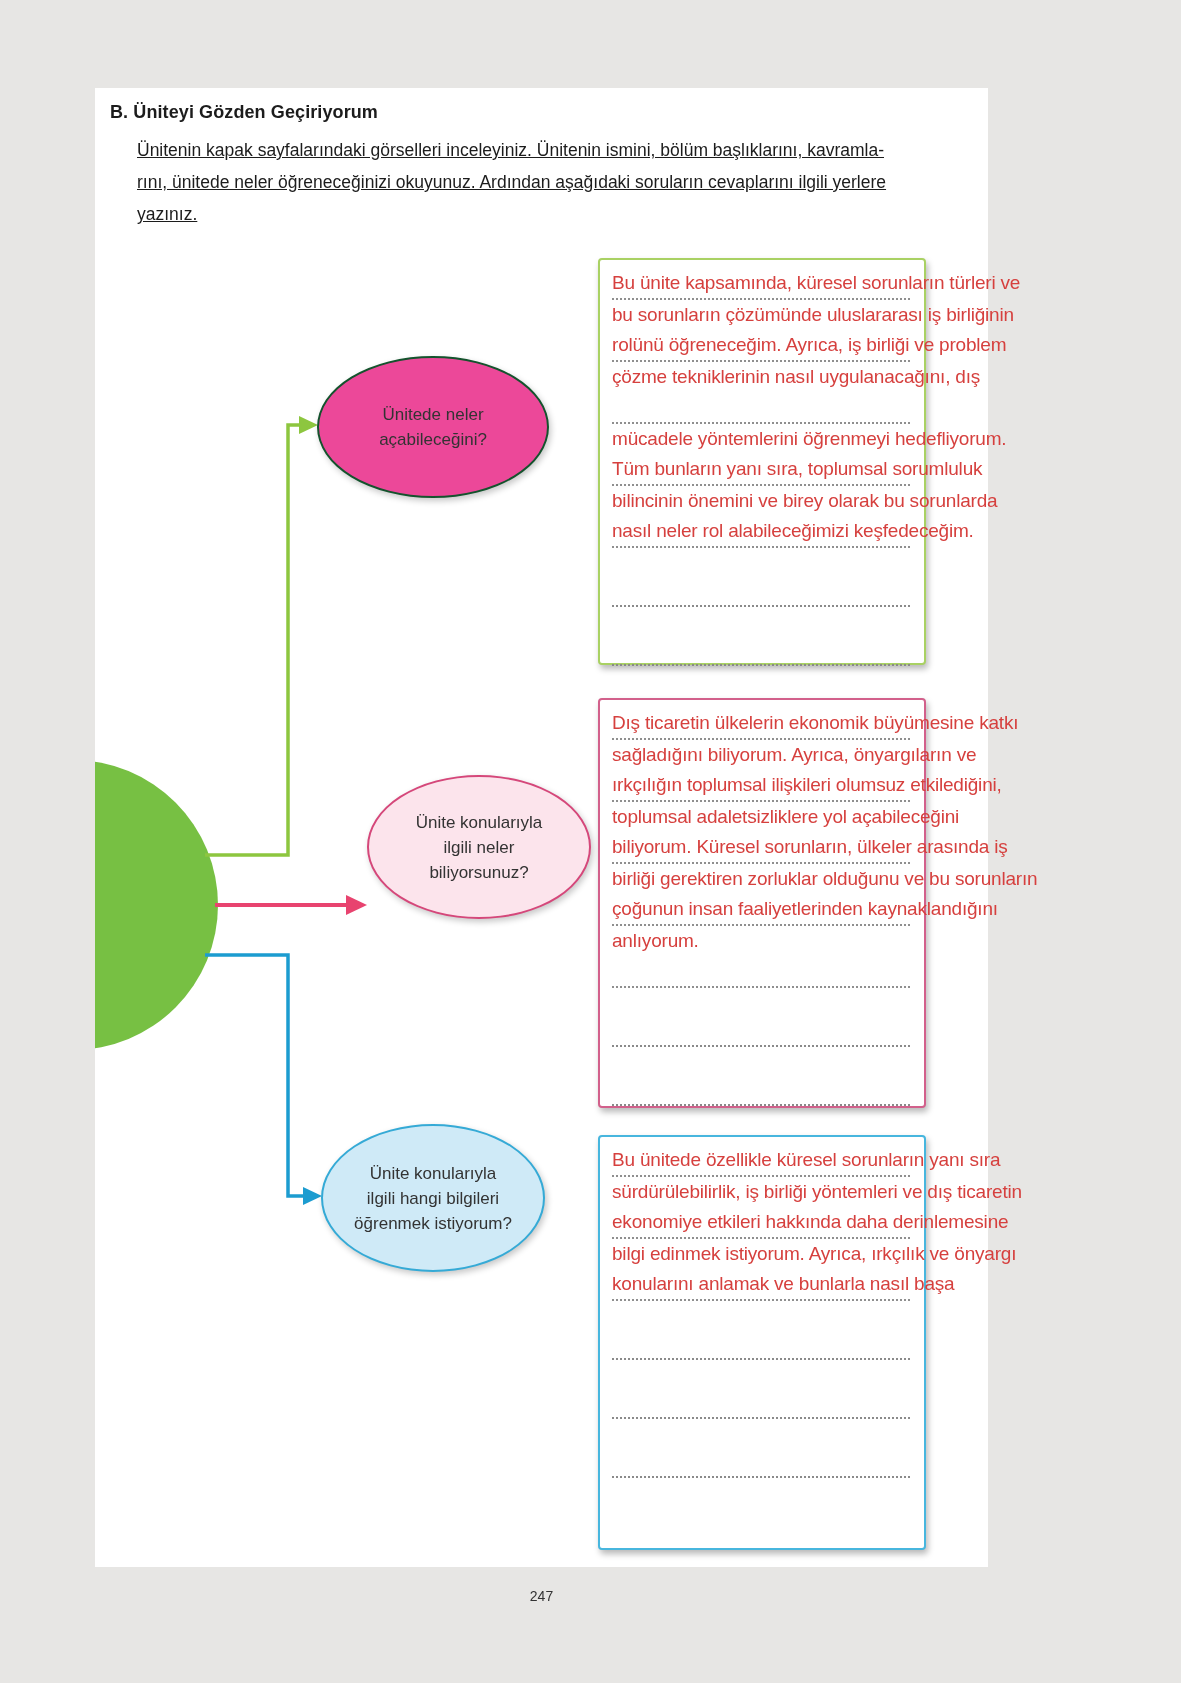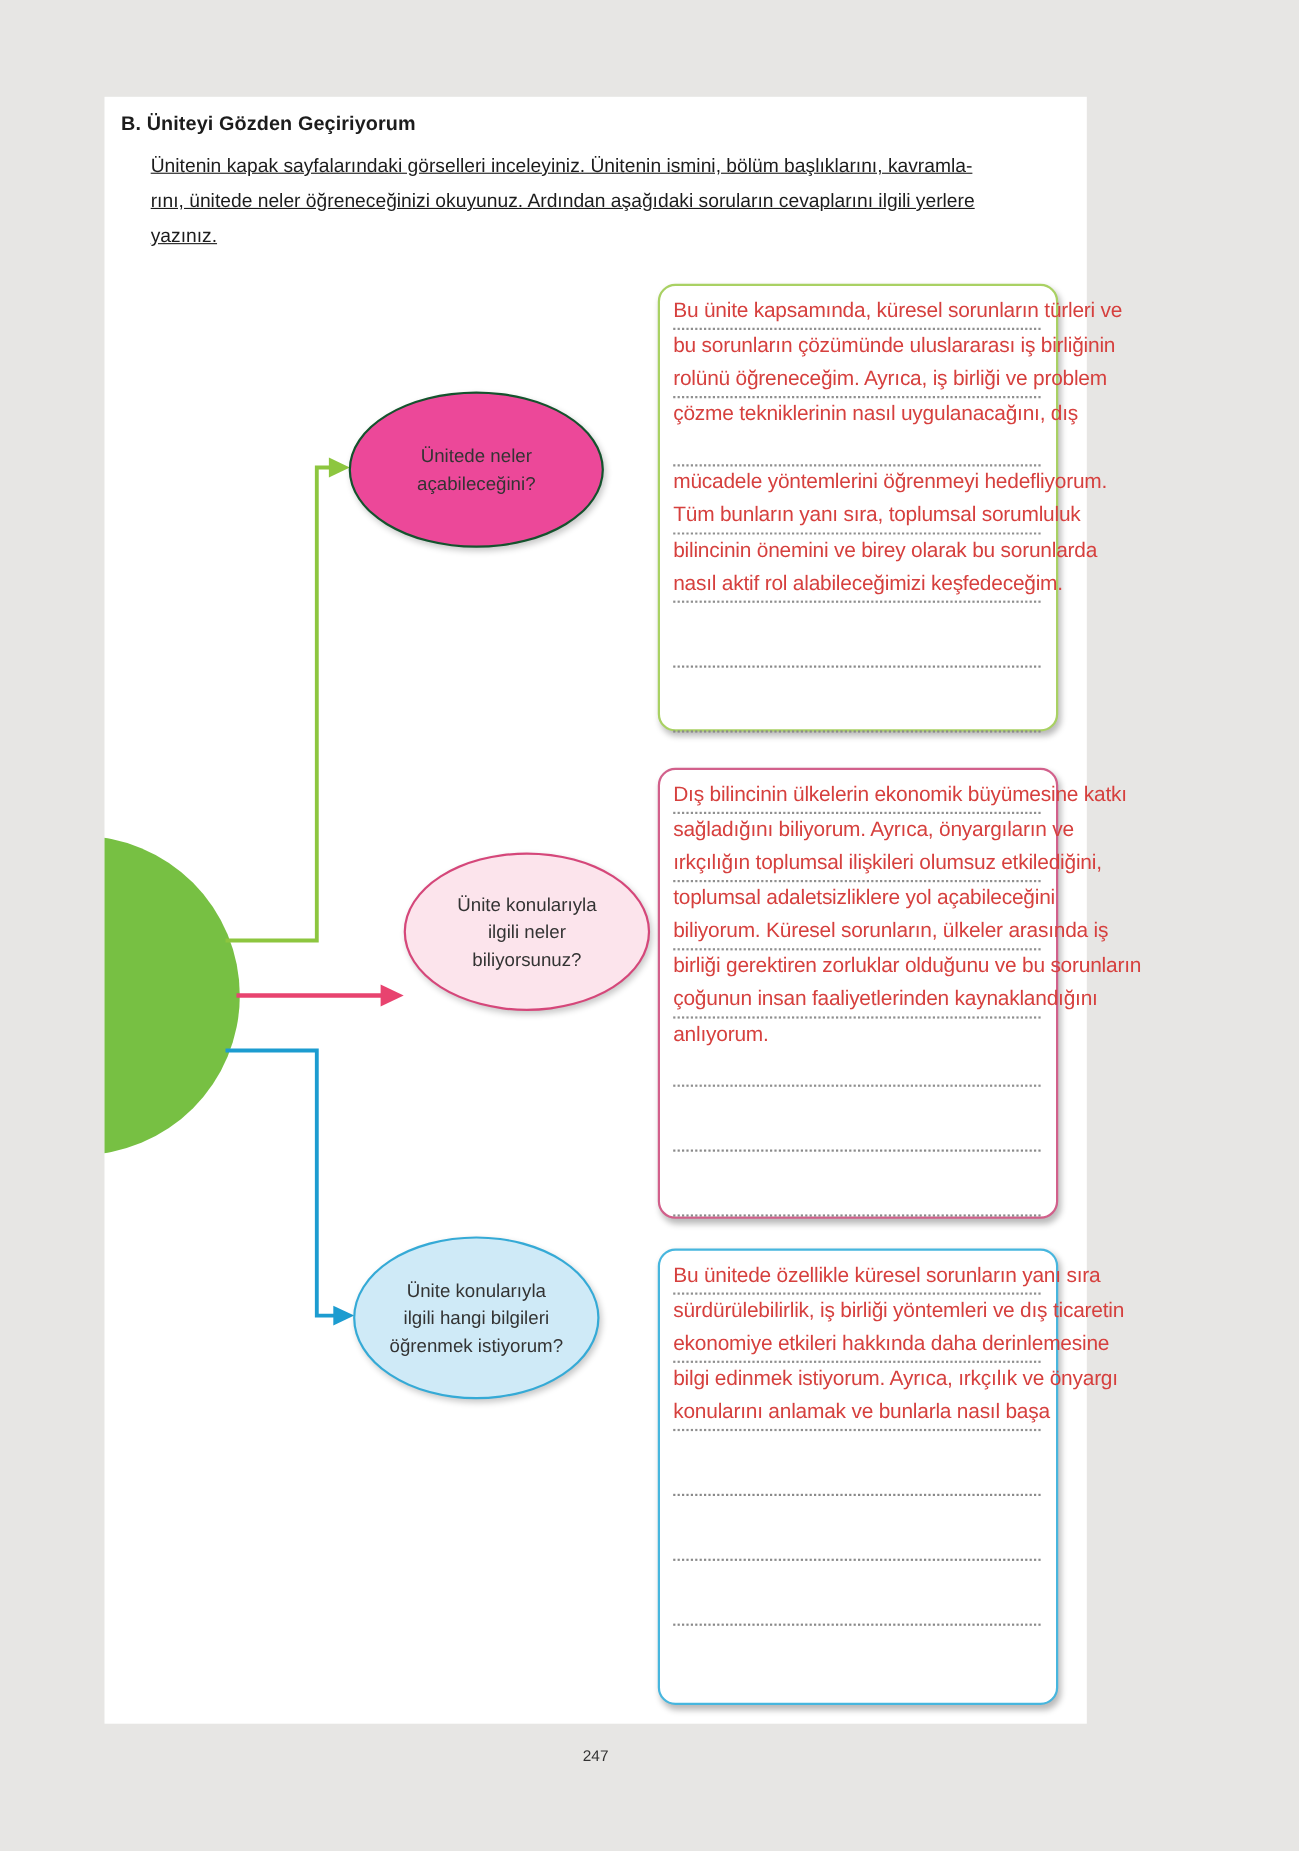--- a/index.html
+++ b/index.html
@@ -27,21 +27,21 @@
     position:absolute;border-radius:50%;
     display:flex;align-items:center;justify-content:center;text-align:center;
     font-size:17px;line-height:25px;color:#333;
     box-shadow:2px 3px 6px rgba(0,0,0,.22);
   }
   .qe-green{left:222px;top:268px;width:228px;height:138px;background:#ec4899;border:2px solid #14532d;}
   .qe-pink {left:272px;top:687px;width:220px;height:140px;background:#fce4ec;border:2px solid #d5477a;}
   .qe-blue {left:226px;top:1036px;width:220px;height:144px;background:#cfeaf7;border:2px solid #35aad6;}
   
   .abox{
-    position:absolute;left:503px;width:364px;background:#fff;border-radius:16px;
+    position:absolute;left:503px;width:328px;background:#fff;border-radius:4px;
     box-shadow:2px 4px 6px rgba(0,0,0,.28);
     padding:8px 0 0 0;box-sizing:border-box;
   }
   .ab-green{top:170px;height:407px;border:2.5px solid #a9d163;}
   .ab-pink {top:610px;height:410px;border:2.5px solid #d2608b;}
   .ab-blue {top:1047px;height:415px;border:2.5px solid #47b6de;}
   .unit{margin:0 14px 0 12px;border-bottom:2px dotted #8f8f8f;}
   .unit.single{height:30px;}
   .unit.double{height:60px;}
   .unit.empty{height:57px;border-bottom:2px dotted #8a8a8a;}
@@ -100,38 +100,38 @@
         </div>
         <div class="unit double">
           <div class="ansline">çözme tekniklerinin nasıl uygulanacağını, dış</div>
         </div>
         <div class="unit double">
           <div class="ansline">mücadele yöntemlerini öğrenmeyi hedefliyorum.</div>
           <div class="ansline">Tüm bunların yanı sıra, toplumsal sorumluluk</div>
         </div>
         <div class="unit double">
           <div class="ansline">bilincinin önemini ve birey olarak bu sorunlarda</div>
-          <div class="ansline">nasıl aktif rol alabileceğimizi keşfedeceğim.</div>
+          <div class="ansline">nasıl neler rol alabileceğimizi keşfedeceğim.</div>
         </div>
         <div class="unit empty"></div>
         <div class="unit empty"></div>
       </div>
   </div>
 
   <div>
     <div class="qellipse qe-pink">
       <div>
           <div>Ünite konularıyla</div>
           <div>ilgili neler</div>
           <div>biliyorsunuz?</div>
         </div>
     </div>
     <div class="abox ab-pink">
         <div class="unit single">
-          <div class="ansline">Dış bilincinin ülkelerin ekonomik büyümesine katkı</div>
+          <div class="ansline">Dış ticaretin ülkelerin ekonomik büyümesine katkı</div>
         </div>
         <div class="unit double">
           <div class="ansline">sağladığını biliyorum. Ayrıca, önyargıların ve</div>
           <div class="ansline">ırkçılığın toplumsal ilişkileri olumsuz etkilediğini,</div>
         </div>
         <div class="unit double">
           <div class="ansline">toplumsal adaletsizliklere yol açabileceğini</div>
           <div class="ansline">biliyorum. Küresel sorunların, ülkeler arasında iş</div>
         </div>
         <div class="unit double">

